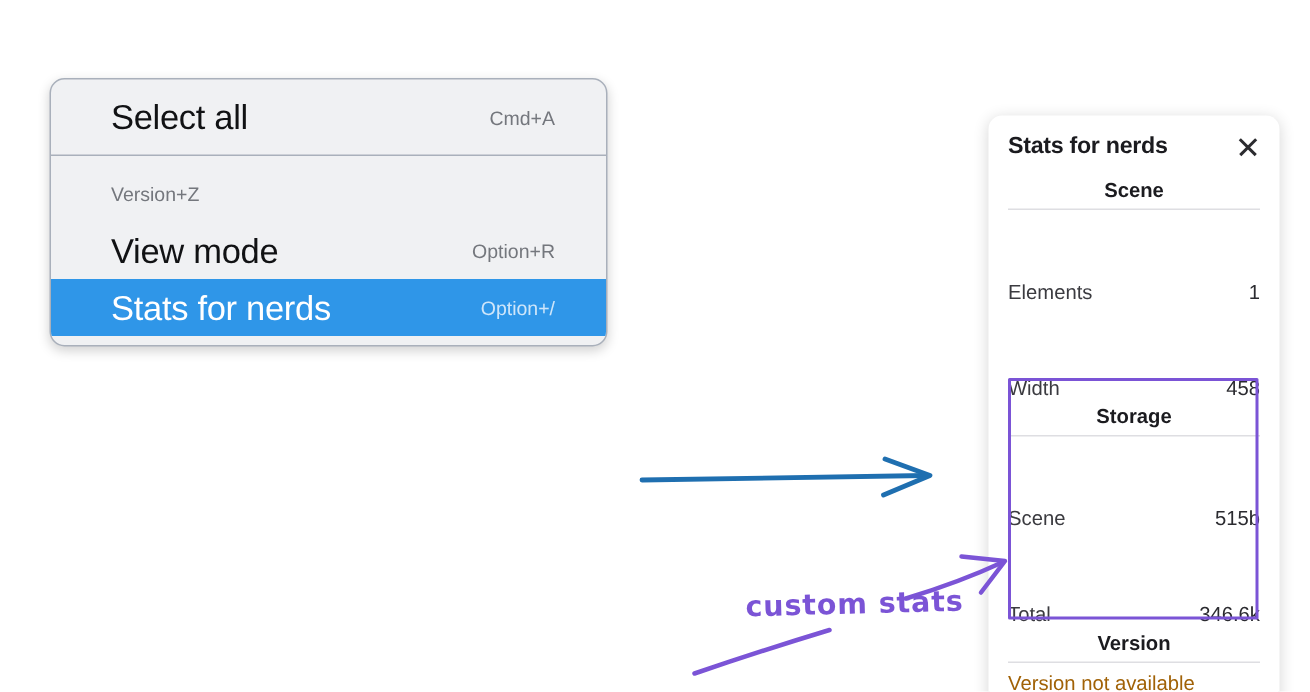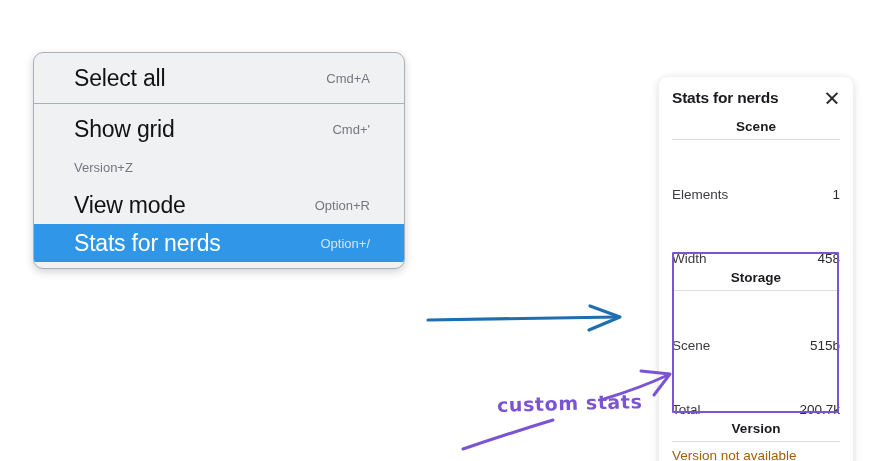--- a/index.html
+++ b/index.html
@@ -187,24 +187,20 @@
 
     <div class="menu-group">
       <div class="menu-item">
         <span class="label">Select all</span>
         <span class="shortcut">Cmd+A</span>
       </div>
     </div>
 
     <div class="menu-group">
       <div class="menu-item">
-        <span class="label">Show grid</span>
-        <span class="shortcut">Cmd+'</span>
-      </div>
-      <div class="menu-item">
         <span class="shortcut">Version+Z</span>
       </div>
       <div class="menu-item">
         <span class="label">View mode</span>
         <span class="shortcut">Option+R</span>
       </div>
       <div class="menu-item selected">
         <span class="label">Stats for nerds</span>
         <span class="shortcut">Option+/</span>
       </div>
@@ -233,21 +229,21 @@
 
     <div>
       <div class="section-head">Storage</div>
       <div class="section-rule"></div>
       <div class="stat-row">
         <span class="k">Scene</span>
         <span class="v">515b</span>
       </div>
       <div class="stat-row">
         <span class="k">Total</span>
-        <span class="v">200.7k</span>
+        <span class="v">346.6k</span>
       </div>
     </div>
 
     <div>
       <div class="section-head">Version</div>
       <div class="section-rule"></div>
       <div class="version-line">Version not available</div>
     </div>
   </div>
 

